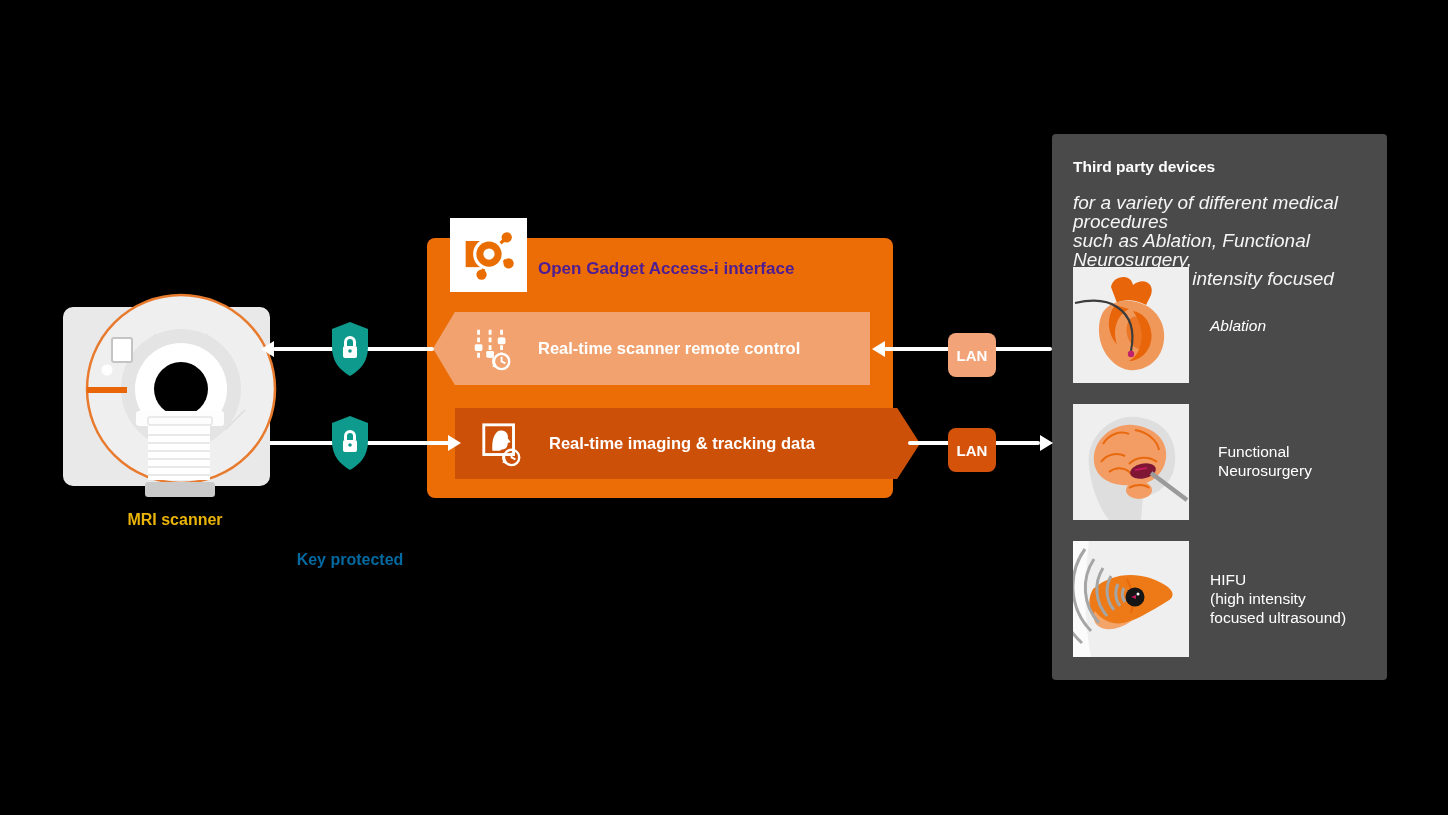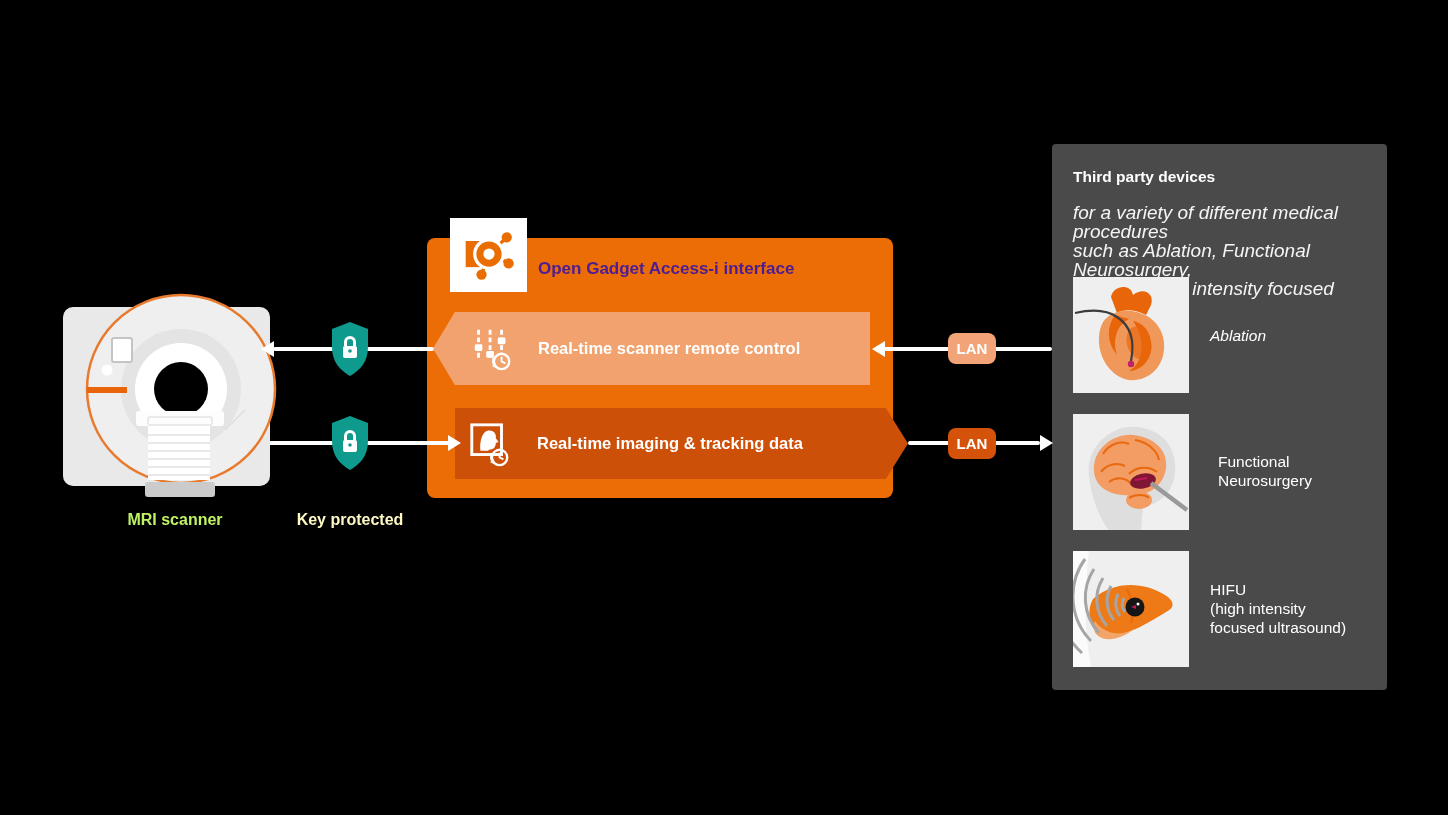--- a/index.html
+++ b/index.html
@@ -8,50 +8,50 @@
 
   
   .cline{position:absolute;height:4px;background:#fff;border-radius:2px;z-index:3;}
   .ah{position:absolute;width:0;height:0;border-top:8px solid transparent;border-bottom:8px solid transparent;z-index:6;}
   .ah-left{border-right:13px solid #fff;}
   .ah-right{border-left:13px solid #fff;}
 
   
   .scanner-svg{position:absolute;left:55px;top:290px;z-index:4;}
   .caption{position:absolute;font-size:16px;font-weight:bold;text-align:center;z-index:5;}
-  .cap-white{color:#bef264;}
-  .cap-teal{color:#fef9c3;}
+  .cap-white{color:#eab308;}
+  .cap-teal{color:#0369a1;margin-top:40px;}
 
   
   .shield{position:absolute;width:46px;height:56px;z-index:6;}
 
   
   .ifbox{position:absolute;left:427px;top:238px;width:466px;height:260px;background:#EC6D05;
          border-radius:8px;z-index:2;}
   .iftile{position:absolute;left:23px;top:-20px;width:77px;height:74px;background:#fff;
           display:flex;align-items:center;justify-content:center;}
   .iftitle{position:absolute;left:111px;top:21px;font-size:17px;font-weight:bold;color:#4c1d95;}
   .ifrow{position:absolute;display:flex;align-items:center;color:#fff;font-weight:bold;font-size:16.5px;}
   .ifrow1{left:6px;top:74px;width:437px;height:73px;background:#F1A26E;
           clip-path:polygon(5% 0,100% 0,100% 100%,5% 100%,0 50%);}
   .ifrow2{left:28px;top:170px;width:453px;height:71px;background:#CD5009;
-          clip-path:polygon(0 0,95.1% 0,100% 50%,95.1% 100%,0 100%);}
+          clip-path:polygon(0 0,95.1% 0,100% 50%,95.1% 100%,0 100%);padding-left:12px;}
   .ifrow1 .rowicon{margin-left:36px;}
   .ifrow2 .rowicon{margin-left:12px;}
   .ifrow1 .rowlabel{margin-left:23px;}
   .ifrow2 .rowlabel{margin-left:24px;}
 
   
-  .lan{position:absolute;width:48px;height:31px;border-radius:8px;color:#fff;font-weight:bold;
+  .lan{position:absolute;width:48px;height:44px;border-radius:8px;color:#fff;font-weight:bold;
        font-size:15px;display:flex;align-items:center;justify-content:center;z-index:6;}
   .lan1{left:948px;top:333px;background:#F2A478;}
   .lan2{left:948px;top:428px;background:#D5520B;}
 
   
-  .panel{position:absolute;left:1052px;top:144px;width:335px;height:546px;background:#4A4A4A;
+  .panel{position:absolute;left:1052px;top:134px;width:335px;height:546px;background:#4A4A4A;
          border-radius:4px;z-index:1;color:#fff;}
   .panel-title{position:absolute;left:21px;top:24px;font-size:15.5px;font-weight:bold;}
   .panel-desc{position:absolute;left:21px;top:59px;width:312px;font-size:19px;line-height:19px;
               white-space:pre-line;color:#F5F5F5;font-style:italic;}
   .tile{position:absolute;left:21px;width:116px;height:116px;background:#EFEFEF;overflow:hidden;}
   .tile1{top:133px;} .tile2{top:270px;} .tile3{top:407px;}
   .dev-label{position:absolute;left:158px;width:170px;font-size:15.5px;line-height:19px;
              white-space:pre-line;}
   .dl1{top:182px;font-style:italic;} .dl2{top:308px;margin-left:8px;} .dl3{top:436px;}
 </style>

